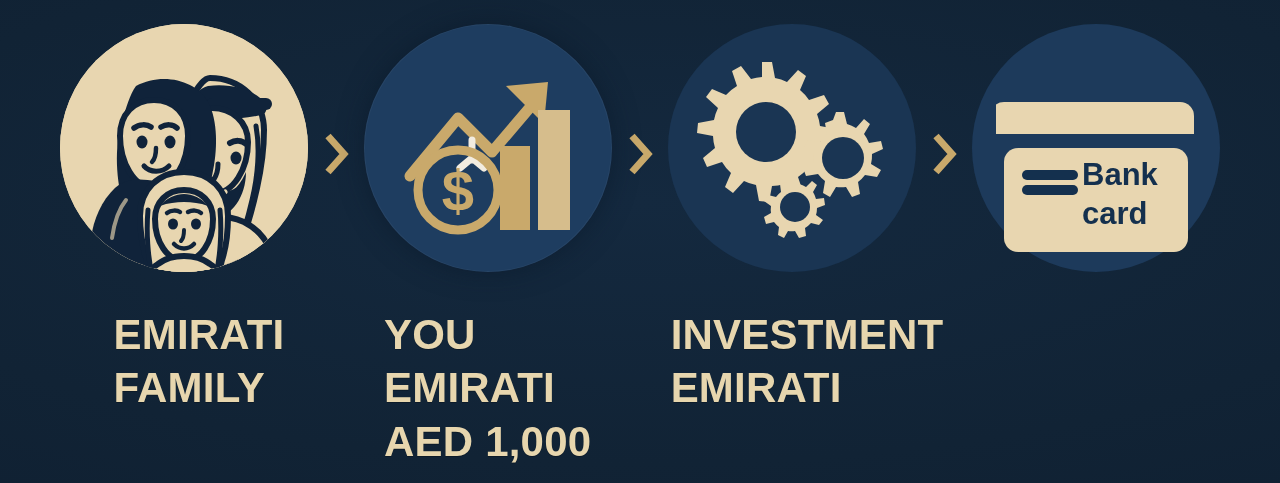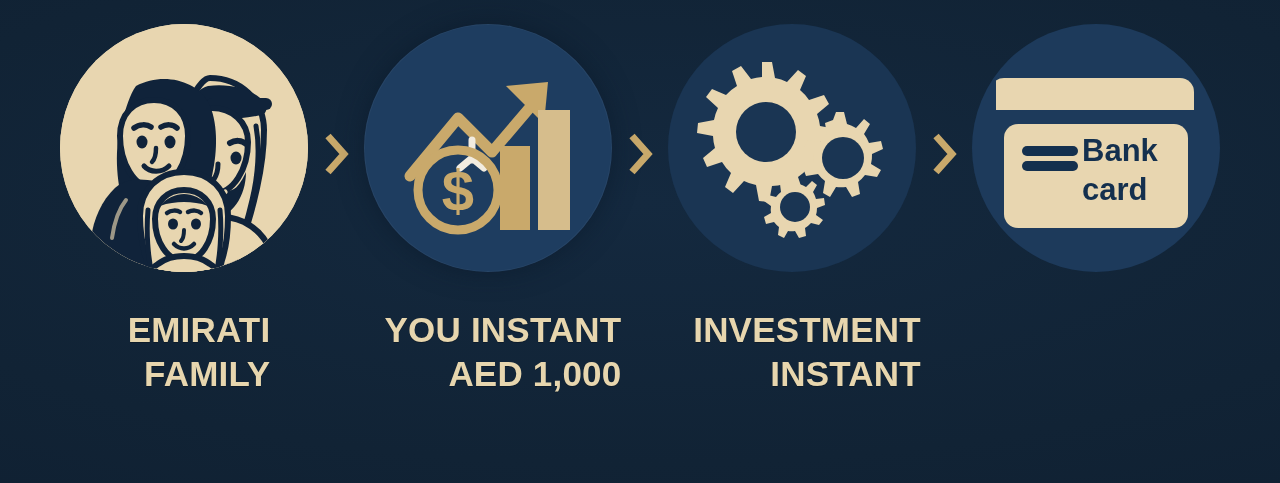--- a/index.html
+++ b/index.html
@@ -57,28 +57,28 @@
   .disc.tone-a { background: #e8d6b0; }
   .disc.tone-b {
     background: #1e3d60;
     box-shadow: inset 0 0 0 1px rgba(255,255,255,0.045),
                 0 0 26px rgba(10,24,40,0.55);
   }
   .disc.tone-c {
     background: #1b3characters;
   }
   .disc.tone-c { background: #1a3553; }
-  .disc.tone-d { background: #1d3a5b; }
+  .disc.tone-d { background: #1d3a5b; align-items: flex-end; }
   .disc svg { display: block; }
 
   .caption {
     margin-top: 36px;
-    text-align: right;
+    text-align: left;
     color: #e7d6ae;
-    font-size: 35px;
+    font-size: 42px;
     line-height: 1.27;
     font-weight: 700;
     letter-spacing: 0.2px;
     white-space: pre-line;
     text-shadow: 0 1px 0 rgba(0,0,0,0.25);
     margin-left: 30px;
   }
 </style>
 </head>
 <body>
@@ -179,21 +179,21 @@
 
           <path d="M84 92 L84 112 M84 110 L72 120 M84 110 L96 120" fill="none" stroke="#f2ece0" stroke-width="7" stroke-linecap="round"></path>
 
           <circle cx="70" cy="142" r="40" fill="none" stroke="#c9a96b" stroke-width="9"></circle>
           <text x="70" y="142" text-anchor="middle" dominant-baseline="central" font-family="'Liberation Sans', sans-serif" font-size="58" font-weight="700" fill="#c9a96b">$</text>
 
           <rect x="112" y="98" width="30" height="84" fill="#c9a96b"></rect>
           <rect x="150" y="62" width="32" height="120" fill="#d6bd8c"></rect>
         </svg>
       </div>
-      <div class="caption">YOU INSTANT
+      <div class="caption">YOU EMIRATI
 AED 1,000</div>
     </div>
 
     <div class="chev">
       <svg width="26" height="44" viewBox="0 0 26 44">
         <path d="M5 4 L21 22 L5 40" fill="none" stroke="#c9a96b" stroke-width="7" stroke-linecap="butt" stroke-linejoin="miter"></path>
       </svg>
     </div>
 
     <div class="step">
@@ -210,21 +210,21 @@
             <circle cx="151" cy="110" r="21" fill="#1a3553"></circle>
           </g>
 
           <g fill="#e8d6b0">
             <path d="M98 128 L105 128 L107 136 A24 24 0 0 1 114 139 L120 133 L125 137 L121 144 A24 24 0 0 1 124 151 L132 150 L133 157 L125 160 A24 24 0 0 1 124 167 L131 172 L127 177 L119 175 A24 24 0 0 1 113 180 L114 188 L107 190 L103 183 A24 24 0 0 1 96 183 L92 190 L86 187 L87 179 A24 24 0 0 1 82 174 L74 176 L72 169 L79 165 A24 24 0 0 1 79 158 L72 153 L76 147 L84 149 A24 24 0 0 1 89 144 L88 136 L95 134 Z"></path>
             <circle cx="103" cy="159" r="15" fill="#1a3553"></circle>
           </g>
         </svg>
       </div>
       <div class="caption">INVESTMENT
-INSTANT</div>
+EMIRATI</div>
     </div>
 
     <div class="chev">
       <svg width="26" height="44" viewBox="0 0 26 44">
         <path d="M5 4 L21 22 L5 40" fill="none" stroke="#c9a96b" stroke-width="7" stroke-linecap="butt" stroke-linejoin="miter"></path>
       </svg>
     </div>
 
     <div class="step">
       <div class="disc tone-d">

